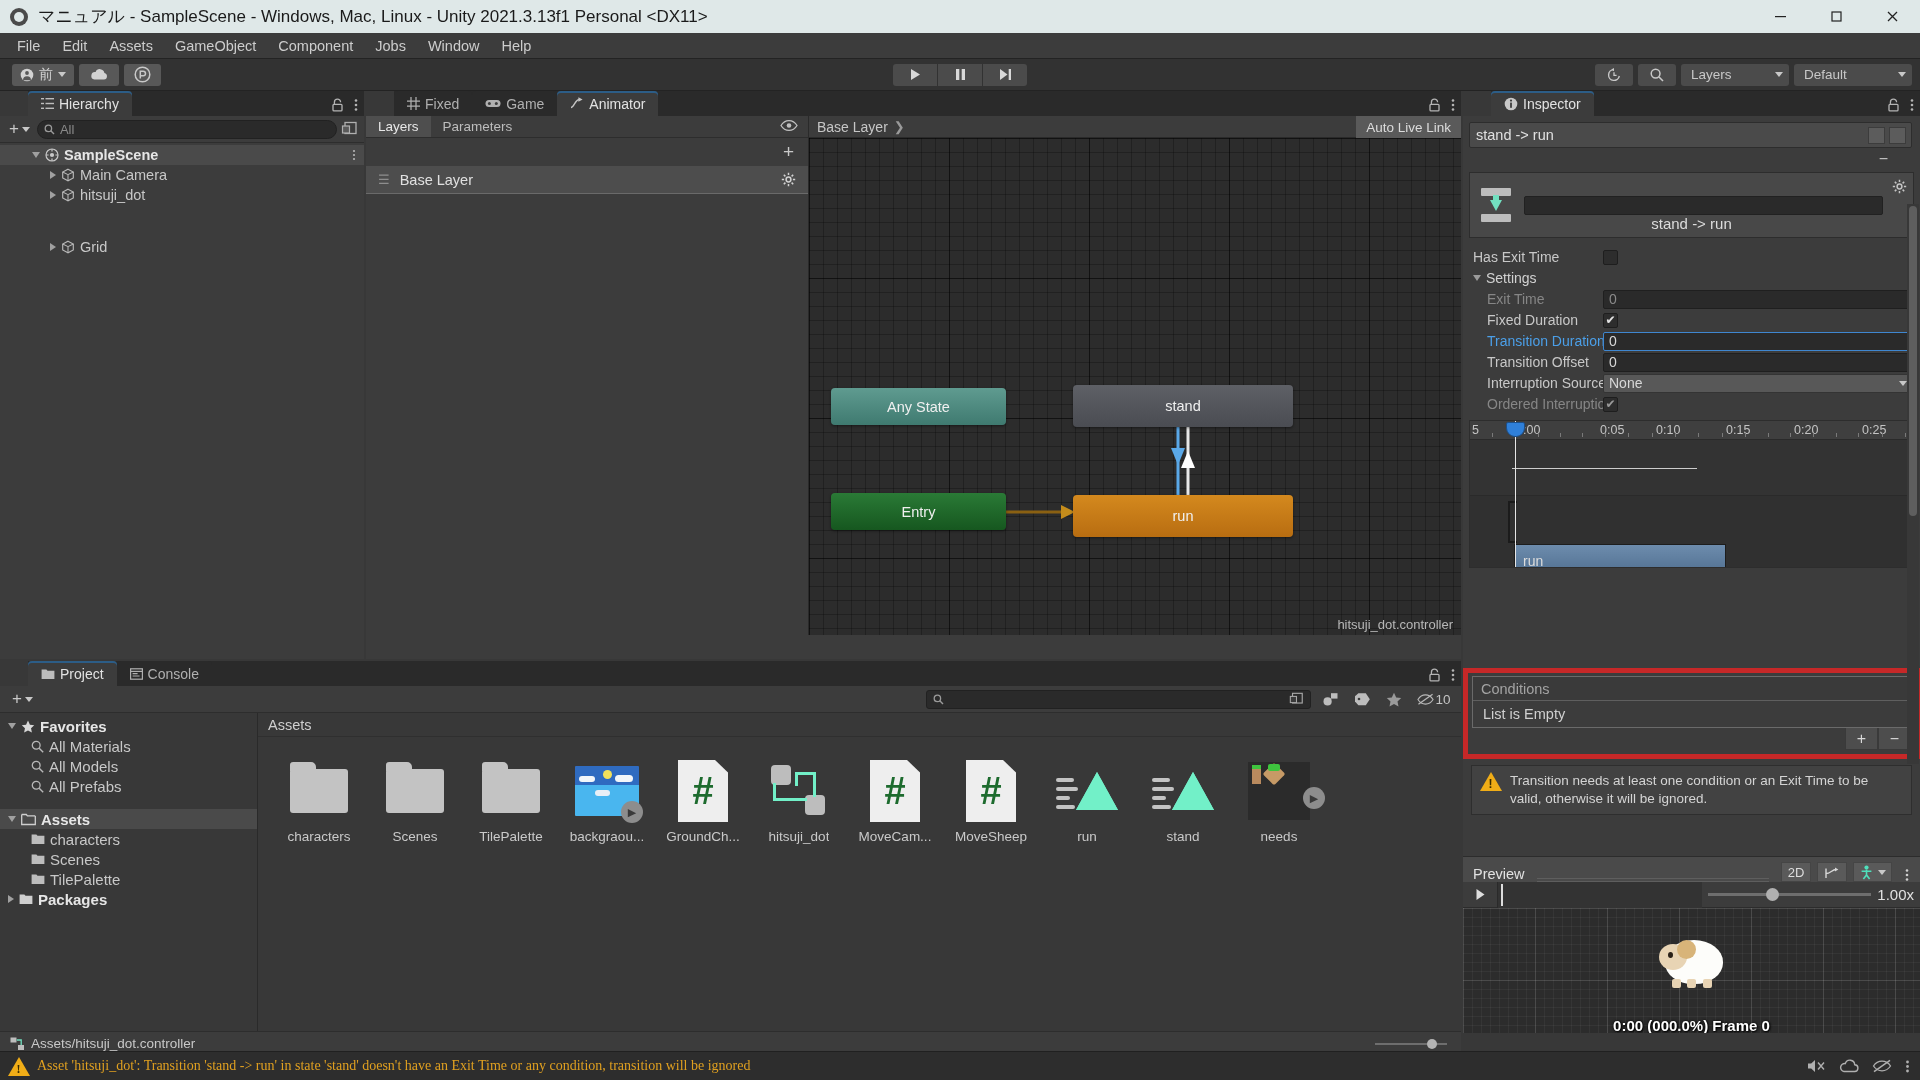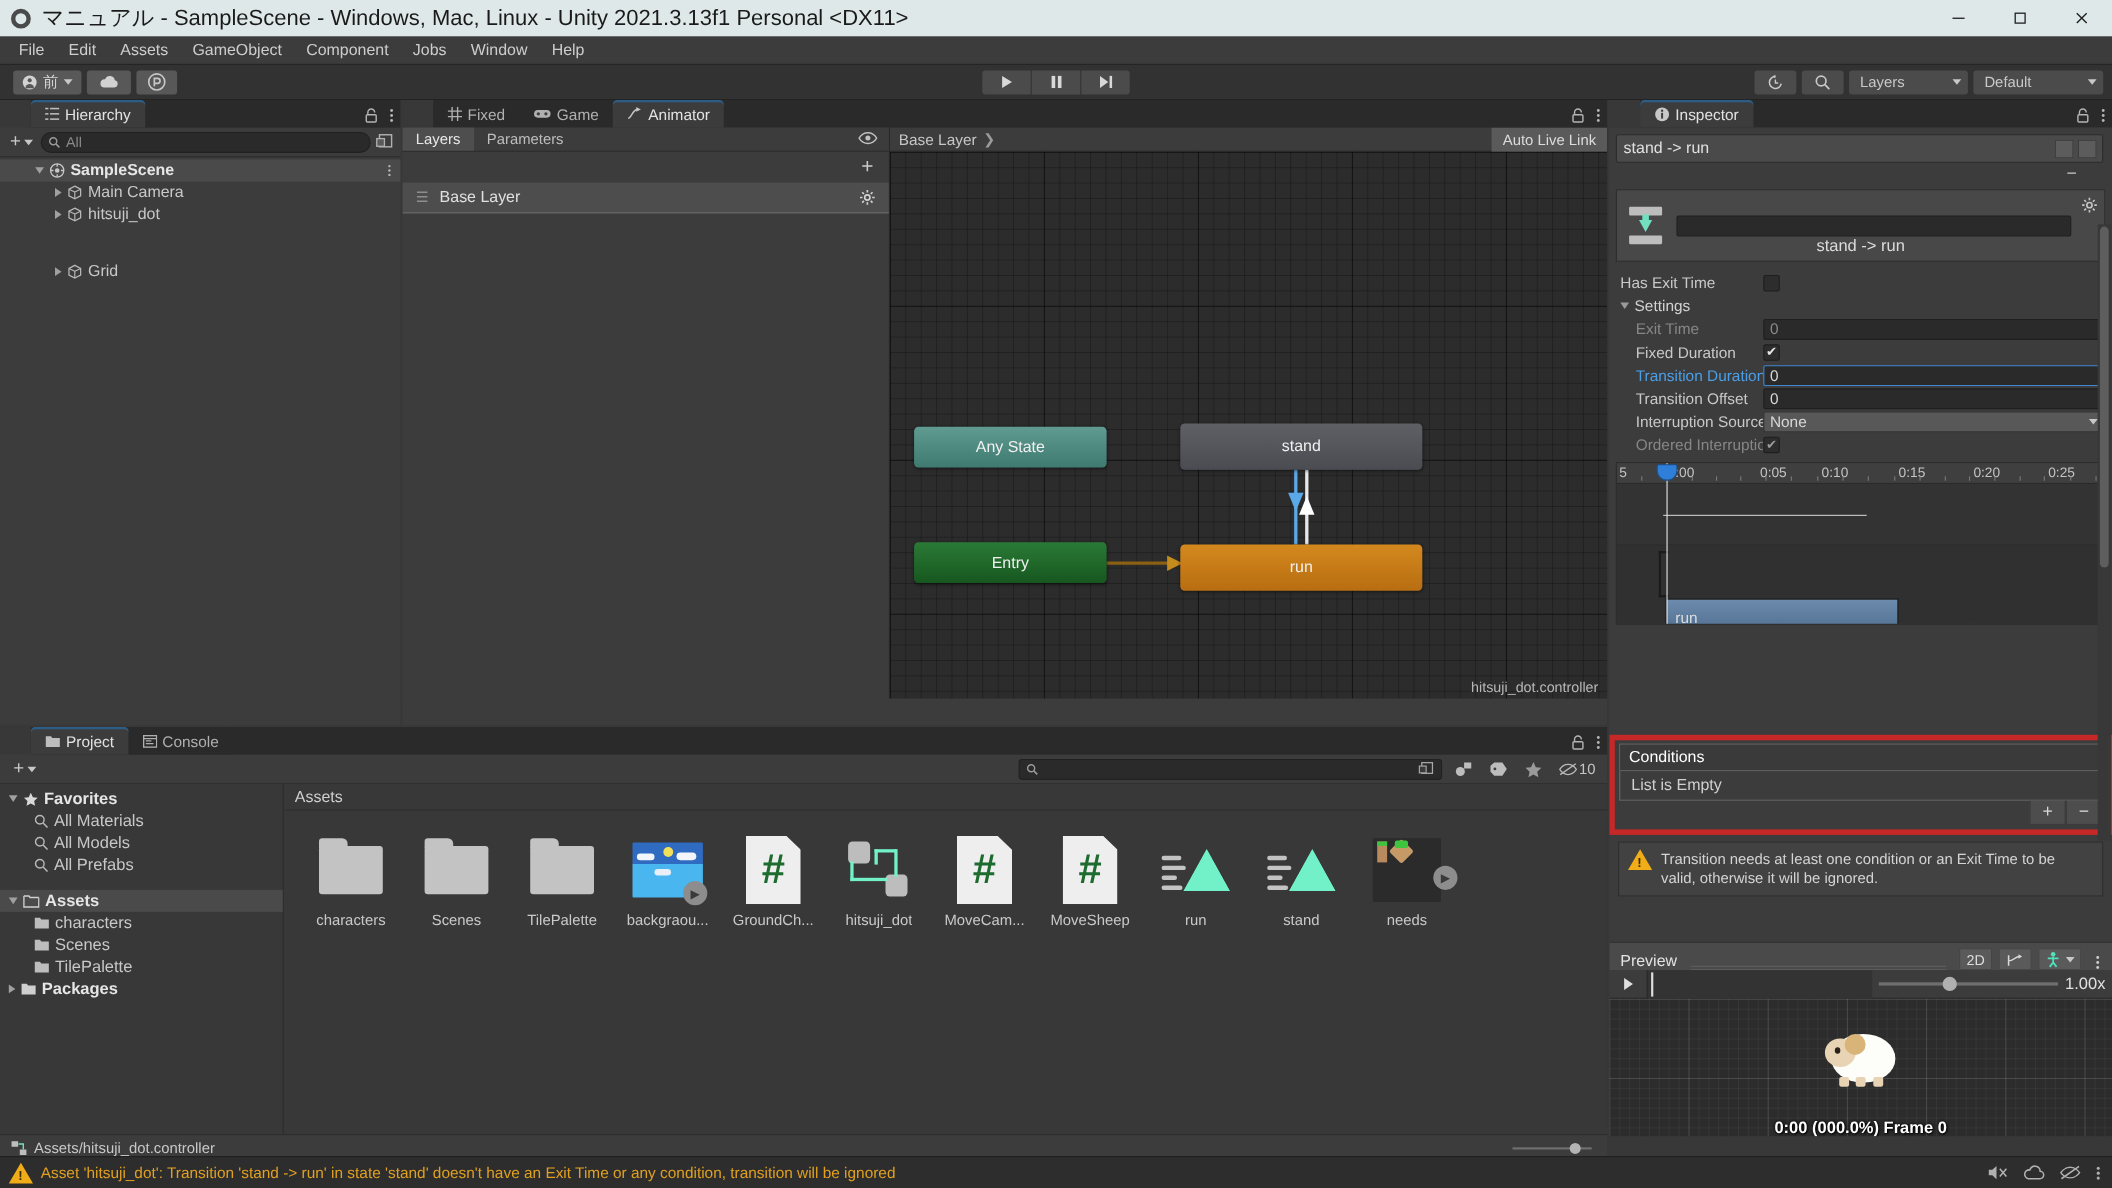--- a/index.html
+++ b/index.html
@@ -20,21 +20,21 @@
   }
   #titlebar .unity-logo {
     width: 18px; height: 18px; margin-left: 10px; margin-right: 10px;
     border-radius: 50%; background: #4a4a4a; position: relative; flex: none;
   }
   #titlebar .unity-logo::after {
     content: ""; position: absolute; left: 4px; top: 4px;
     width: 10px; height: 10px; border-radius: 50%;
     background: #dfe8e8;
   }
-  #titlebar .title-text { font-size: 20px; white-space: nowrap; }
+  #titlebar .title-text { font-size: 17px; white-space: nowrap; }
   #win-controls { position: absolute; right: 0; top: 0; height: 33px; display: flex; }
   #win-controls .wc {
     width: 56px; height: 33px; display: flex; align-items: center; justify-content: center;
     color: #222; font-size: 15px;
   }
 
   
   #menubar {
     height: 26px; background: #3c3c3c; display: flex; align-items: center;
     border-bottom: 1px solid #232323; padding-left: 6px;
@@ -318,21 +318,21 @@
   #tl-vgrid { position: absolute; inset: 19px 0 0 0; }
   #tl-vgrid i { position: absolute; top: 0; bottom: 0; width: 1px; background: rgba(255,255,255,0.07); }
 
   
   #cond-wrap { position: absolute; left: 0; right: 0; top: 552px; }
   #cond-highlight {
     border: 5px solid #c62828; padding: 3px 4px 4px 4px; background: #3c3c3c;
   }
   #cond-list { background: #3c3c3c; border: 1px solid #6a6a6a; }
   #cond-head { height: 24px; background: #3a3a3a; border-bottom: 1px solid #5f5f5f;
-    display: flex; align-items: center; padding-left: 8px; font-size: 14.5px; color: #ffffff; }
+    display: flex; align-items: center; padding-left: 8px; font-size: 14.5px; color: #a3a3a3; }
   #cond-empty { height: 26px; display: flex; align-items: center; padding-left: 10px; font-size: 14.5px; color: #d0d0d0; }
   #cond-btnrow { height: 22px; display: flex; justify-content: flex-end; align-items: stretch; background: #3c3c3c; }
   #cond-btnrow .pmbtn { width: 33px; background: #4d4d4d; border: 1px solid #3a3a3a; border-top: none;
     display: flex; align-items: center; justify-content: center; color: #d8d8d8; font-size: 16px; }
   #warn-box {
     margin: 6px 8px 0 8px; background: #424242; border: 1px solid #2e2e2e;
     display: flex; gap: 8px; padding: 6px 8px; align-items: flex-start;
   }
   #warn-box .wtext { font-size: 13.5px; color: #d4d4d4; line-height: 1.35; }
   .warn-tri { width: 0; height: 0; border-left: 11px solid transparent; border-right: 11px solid transparent; border-bottom: 19px solid #f0ad17; position: relative; flex: none; }
@@ -374,20 +374,21 @@
   .scrollbar-v {
     position: absolute; right: 1px; width: 12px; background: #383838;
   }
   .scrollbar-v .thumb { position: absolute; left: 2px; width: 8px; border-radius: 4px; background: #5e5e5e; }
 
   
   #statusbar {
     position: absolute; left: 0; bottom: 0; width: 1920px; height: 29px;
     background: #2d2d2d; display: flex; align-items: center; padding-left: 8px; gap: 7px;
     border-top: 1px solid #202020;
+    font-family: Liberation Serif, serif;
   }
   #statusbar .stext { font-size: 14px; color: #e0a020; white-space: nowrap; }
   #status-right { position: absolute; right: 10px; display: flex; align-items: center; gap: 13px; }
   .sb-ico { color: #b0b0b0; }
 
   svg { display: block; }
 </style>
 </head>
 <body>
 

